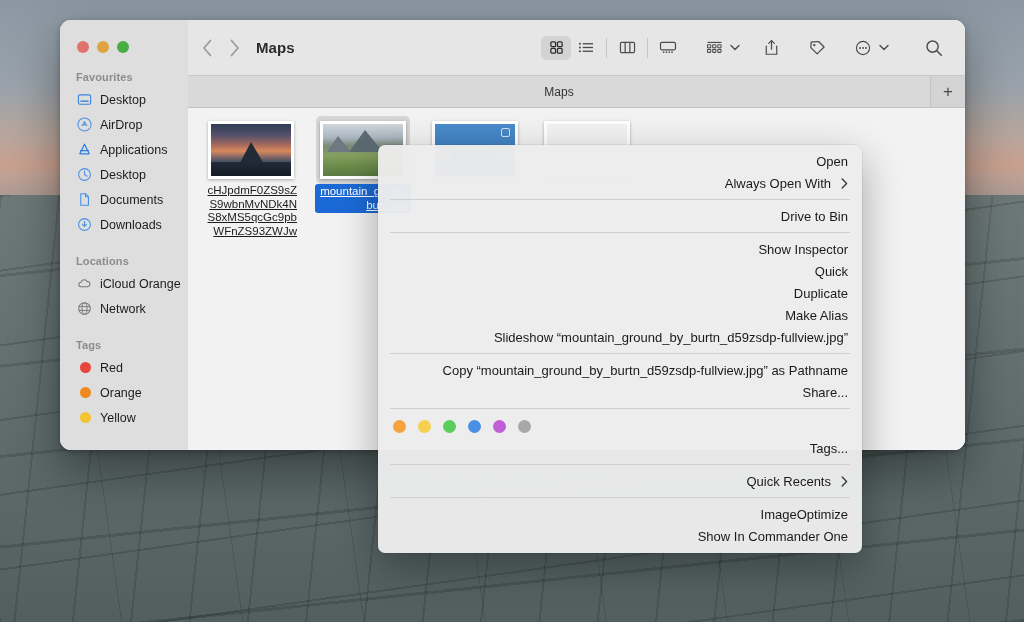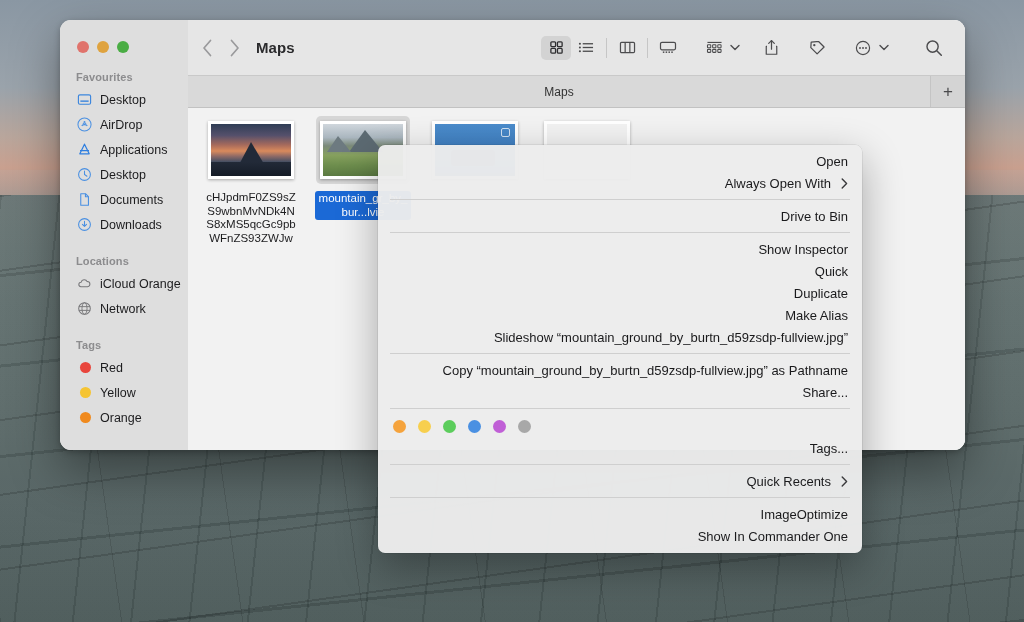--- a/index.html
+++ b/index.html
@@ -183,27 +183,27 @@
   .thumb-wrap {
     width: 94px; height: 68px;
     display: flex; align-items: center; justify-content: center;
   }
   .thumb {
     border: 3px solid #ffffff;
     box-shadow: 0 1px 3px rgba(0,0,0,0.30);
     display: block;
   }
   .fname {
-    margin-top: 7px;
     font-size: 11.5px;
     line-height: 13.5px;
-    text-align: center;
+    text-align: right;
     color: #1c1c1e;
     width: 92px;
     word-break: break-all;
+    text-decoration: underline;
   }
   .file.selected .thumb-wrap {
     background: #d6d6d6;
     border-radius: 5px;
   }
   .file.selected .fname {
     background: #1b69d6;
     color: #fff;
     border-radius: 3px;
     padding: 1px 2px;
@@ -400,29 +400,29 @@
       <div class="sb-section">Tags</div>
 
       <div class="sb-item">
         <span class="sb-ico">
             <span class="dot" style="background:#e8453c"></span>
           </span>
         <span>Red</span>
       </div>
       <div class="sb-item">
         <span class="sb-ico">
+            <span class="dot" style="background:#f08a1e"></span>
+          </span>
+        <span>Orange</span>
+      </div>
+      <div class="sb-item">
+        <span class="sb-ico">
             <span class="dot" style="background:#f5c432"></span>
           </span>
         <span>Yellow</span>
-      </div>
-      <div class="sb-item">
-        <span class="sb-ico">
-            <span class="dot" style="background:#f08a1e"></span>
-          </span>
-        <span>Orange</span>
       </div>
     </div>
 
     <div id="main">
 
       <div id="toolbar">
         <div class="nav-arrows">
           <span class="navbtn">
             <svg width="11" height="18" viewBox="0 0 11 18">
                 <path d="M8.5 1.5 2 9l6.5 7.5" fill="none" stroke="currentColor" stroke-width="1.7" stroke-linecap="round" stroke-linejoin="round"></path>

